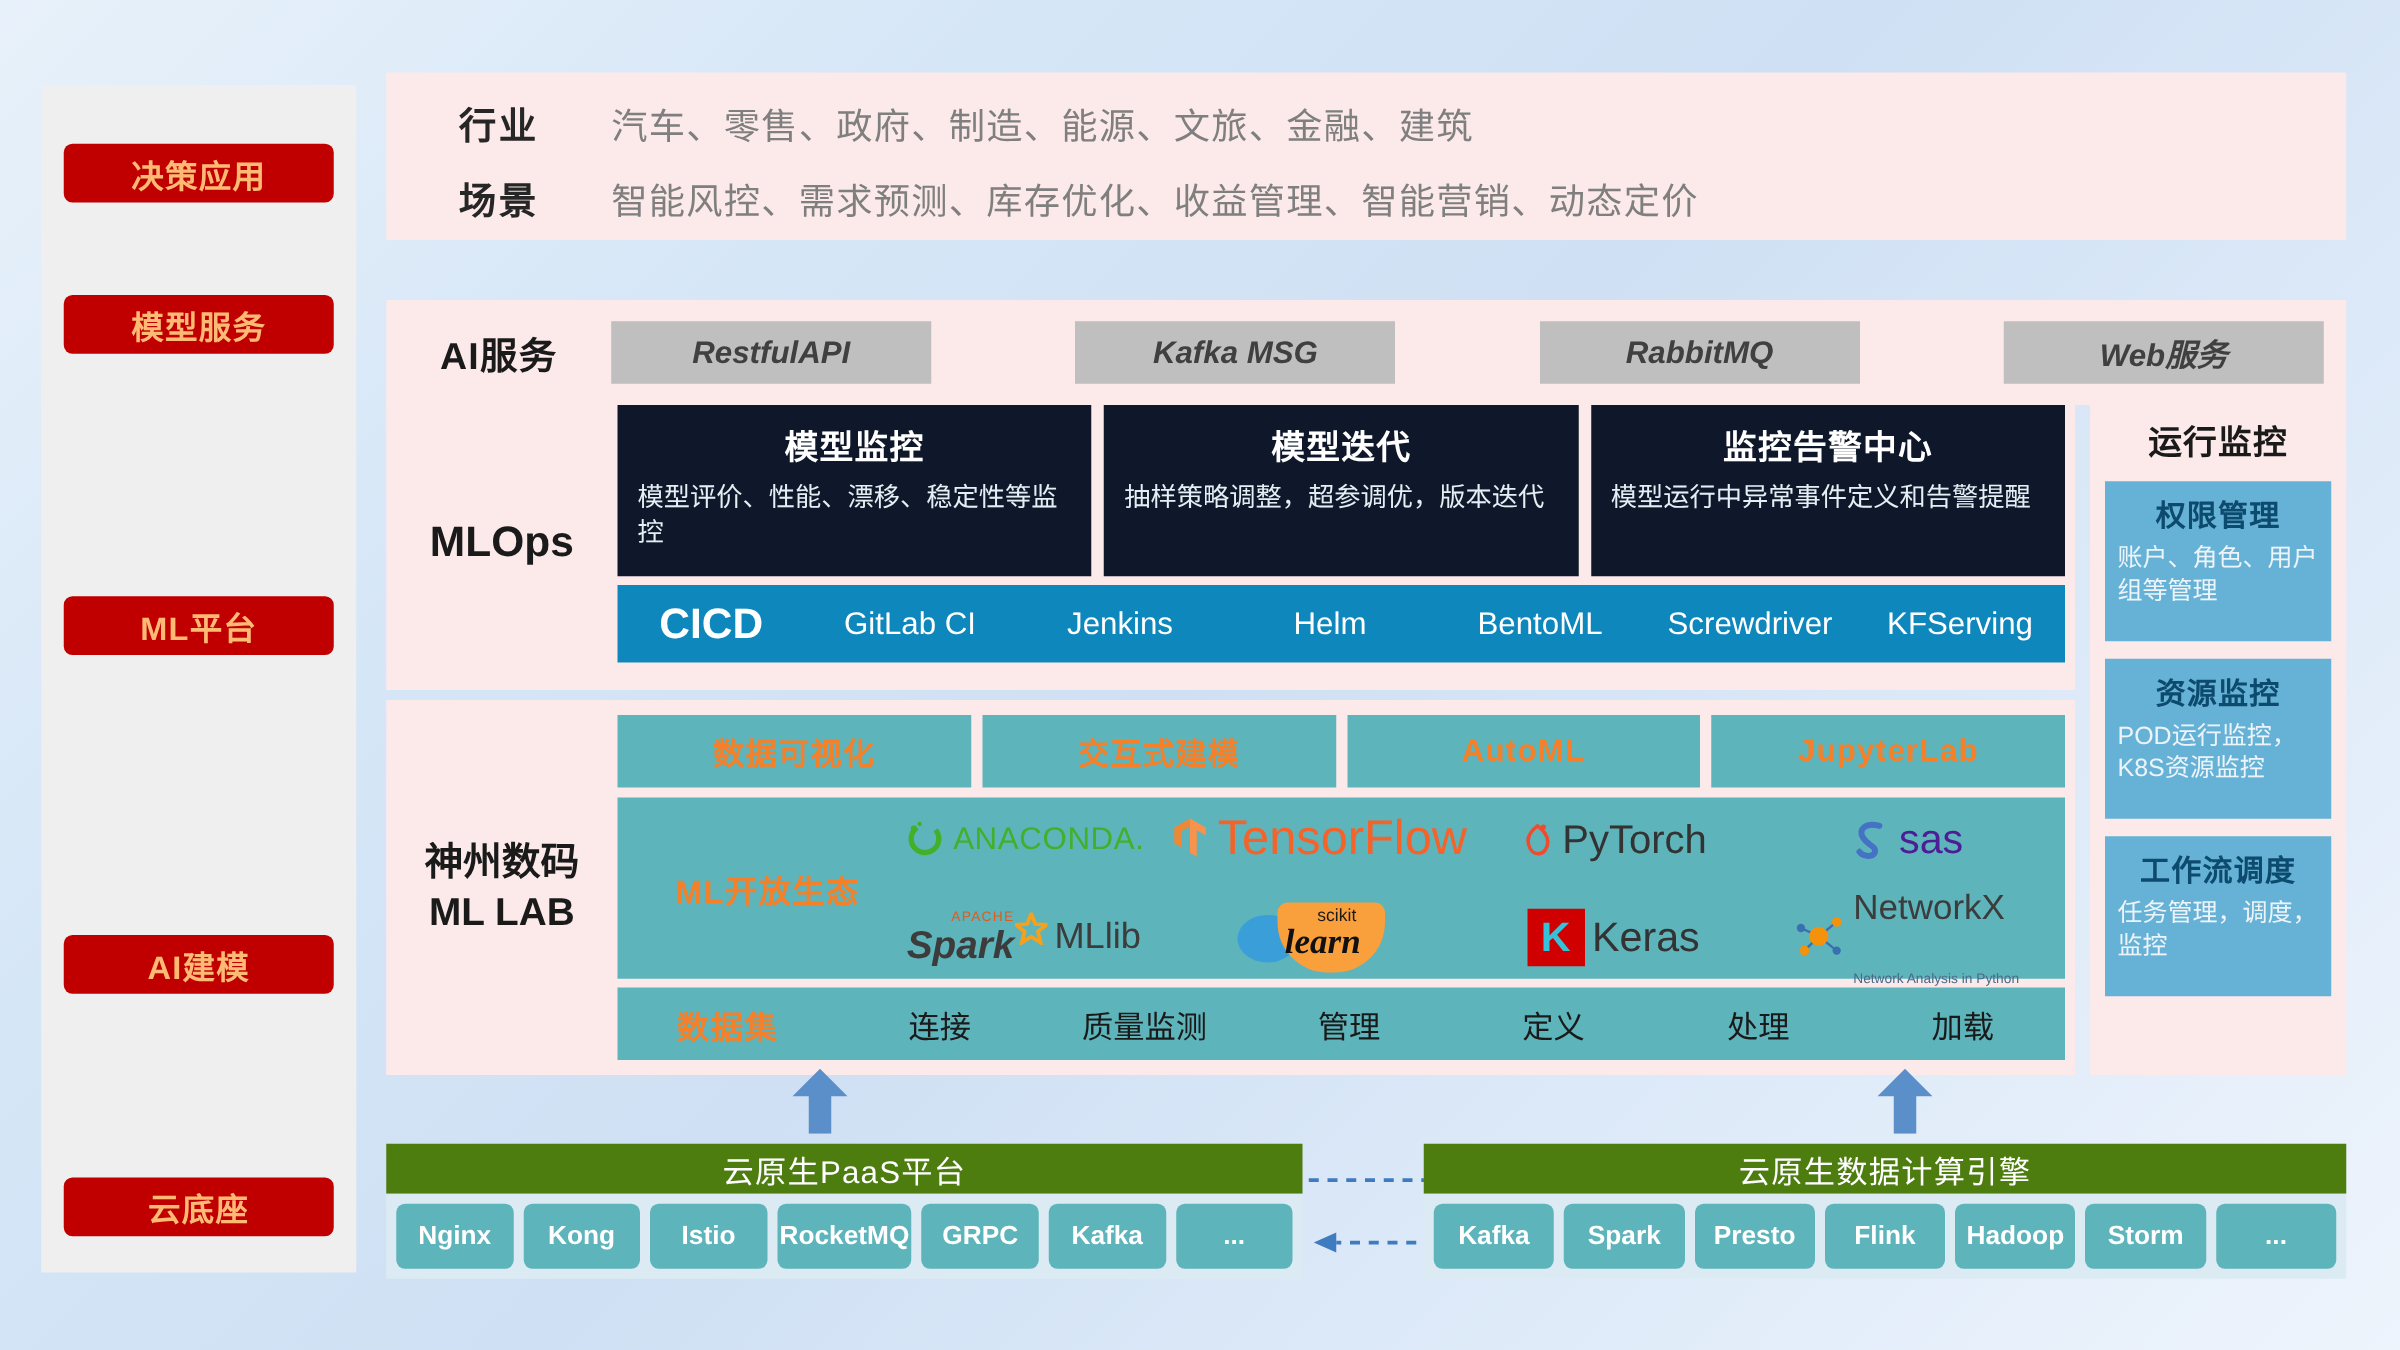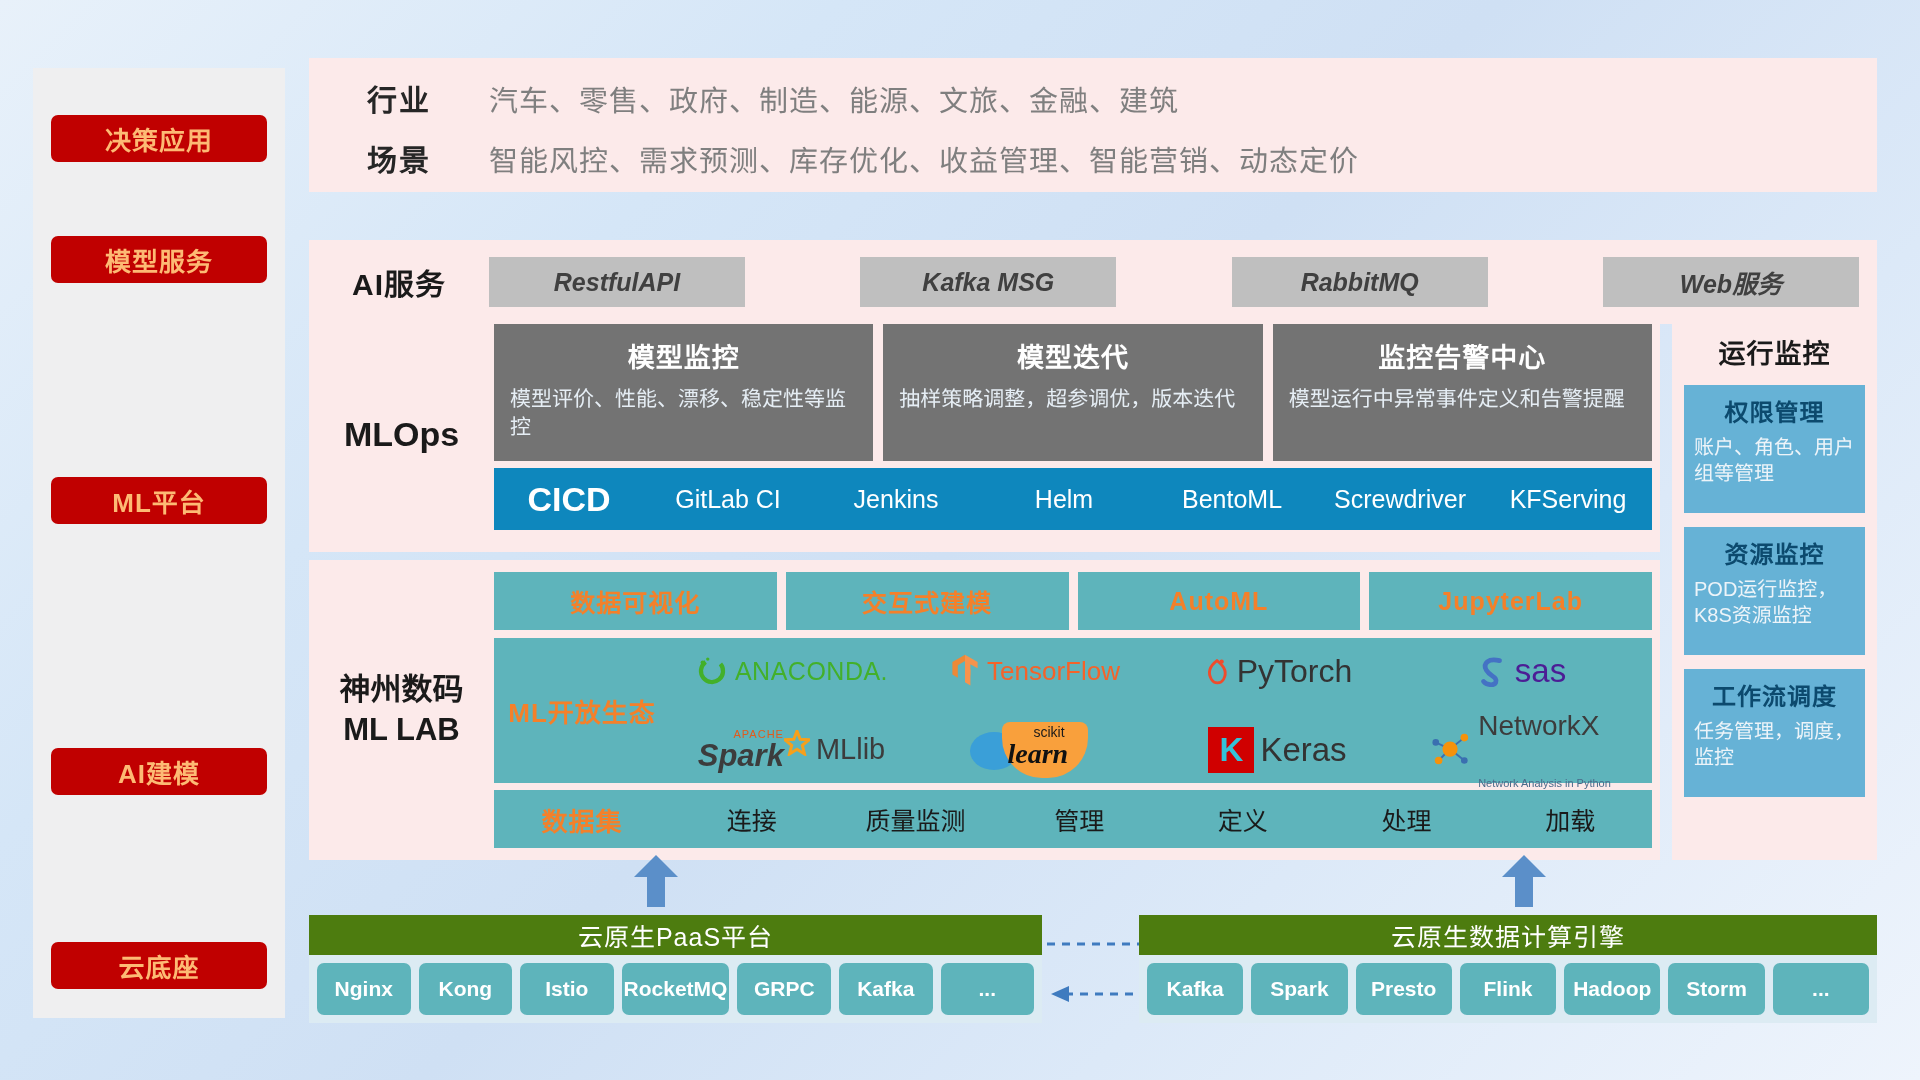--- a/index.html
+++ b/index.html
@@ -68,21 +68,21 @@
   #mlops-label {
     position: absolute; left: 0; top: 0; width: 185px; height: 236px;
     display: flex; align-items: center; justify-content: center;
     font-size: 34px; font-weight: bold; color: #1a1a1a;
   }
   #mlops-cards {
     position: absolute; left: 185px; top: 8px; width: 1158px; height: 137px;
     display: flex; gap: 10px;
   }
   .mlops-card {
-    flex: 1; background: #737373; padding: 12px 16px 8px 16px; overflow: hidden;
+    flex: 1; background: #0f172a; padding: 12px 16px 8px 16px; overflow: hidden;
   }
   .mlops-card-title {
     color: #ffffff; font-size: 27px; font-weight: bold; text-align: center;
     margin-bottom: 10px; letter-spacing: 1px;
   }
   .mlops-card-desc {
     color: #e6eef5; font-size: 21px; line-height: 1.32;
   }
   #cicd-bar {
     position: absolute; left: 185px; top: 152px; width: 1158px; height: 62px;
@@ -111,21 +111,21 @@
   .lab-tool {
     flex: 1; background: #5eb4bb; color: #f4802a; font-size: 25px; font-weight: bold;
     display: flex; align-items: center; justify-content: center; letter-spacing: 1px;
   }
   #lab-eco {
     position: absolute; left: 185px; top: 78px; width: 1158px; height: 145px;
     background: #5eb4bb; display: flex; align-items: center;
   }
   #lab-eco-label {
     width: 176px; flex: none; text-align: center;
-    color: #f4802a; font-size: 26px; font-weight: bold; letter-spacing: 1px;
+    color: #f4802a; font-size: 26px; font-weight: bold; letter-spacing: 1px; margin-left: 32px;
   }
   #logo-grid {
     flex: 1; display: grid; grid-template-columns: repeat(4, 1fr); grid-template-rows: 1fr 1fr;
     align-items: center; justify-items: center; padding-right: 10px;
   }
   .logo-cell { display: flex; align-items: center; justify-content: center; gap: 6px; }
   #lab-data {
     position: absolute; left: 185px; top: 230px; width: 1158px; height: 58px;
     background: #5eb4bb; display: flex; align-items: center;
   }
@@ -275,21 +275,21 @@
           </svg>
           <span style="color:#43b02a;font-size:25px;letter-spacing:0.5px;font-family:'Liberation Sans',sans-serif;">ANACONDA.</span>
         </div>
 
         <div class="logo-cell">
           <svg width="32" height="36" viewBox="0 0 32 40">
             <polygon points="16,2 30,10 30,17 22,12.5 22,36 16,32.5" fill="#f7934c"></polygon>
             <polygon points="16,2 2,10 2,24 8,27.5 8,13.5 16,9" fill="#ed8936"></polygon>
             <polygon points="16,15 22,18.5 22,25 16,21.5" fill="#f7934c"></polygon>
           </svg>
-          <span style="color:#f4632a;font-size:26px;font-family:'Liberation Sans',sans-serif;">TensorFlow</span>
+          <span style="color:#f4632a;font-size:39px;font-family:'Liberation Sans',sans-serif;">TensorFlow</span>
         </div>
 
         <div class="logo-cell">
           <svg width="28" height="34" viewBox="0 0 30 36">
             <path d="M15 7 C7 13 5 20 9 27 C12 32 19 32 22 27 C26 20 23 13 15 7 Z" fill="none" stroke="#ee4c2c" stroke-width="3"></path>
             <circle cx="20" cy="8" r="2.3" fill="#ee4c2c"></circle>
           </svg>
           <span style="color:#333333;font-size:32px;font-family:'Liberation Sans',sans-serif;">PyTorch</span>
         </div>
 

